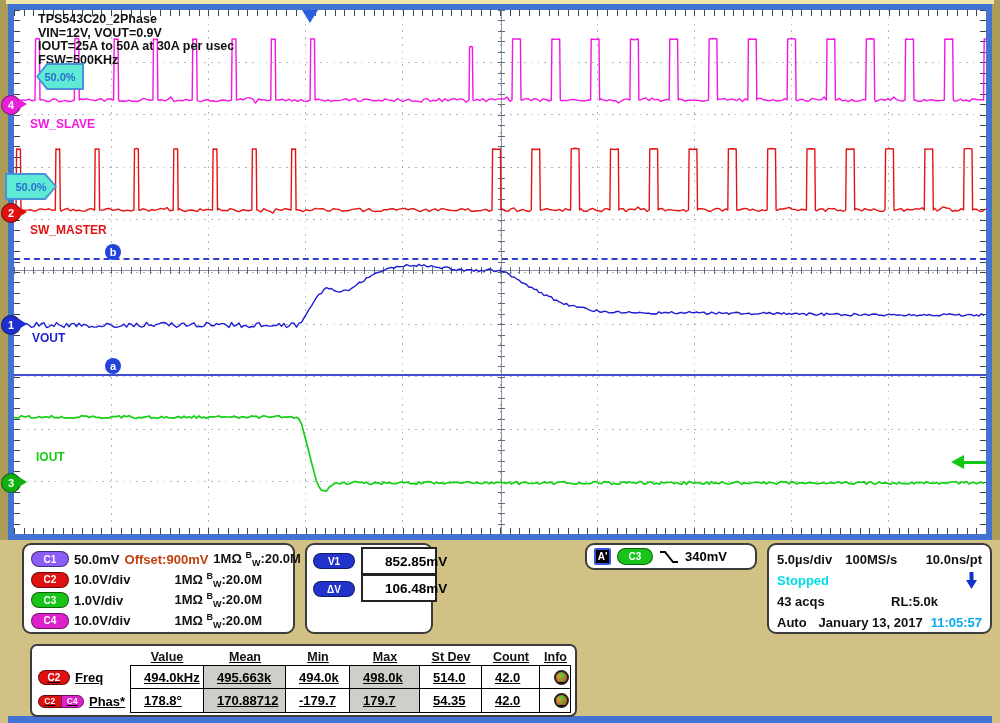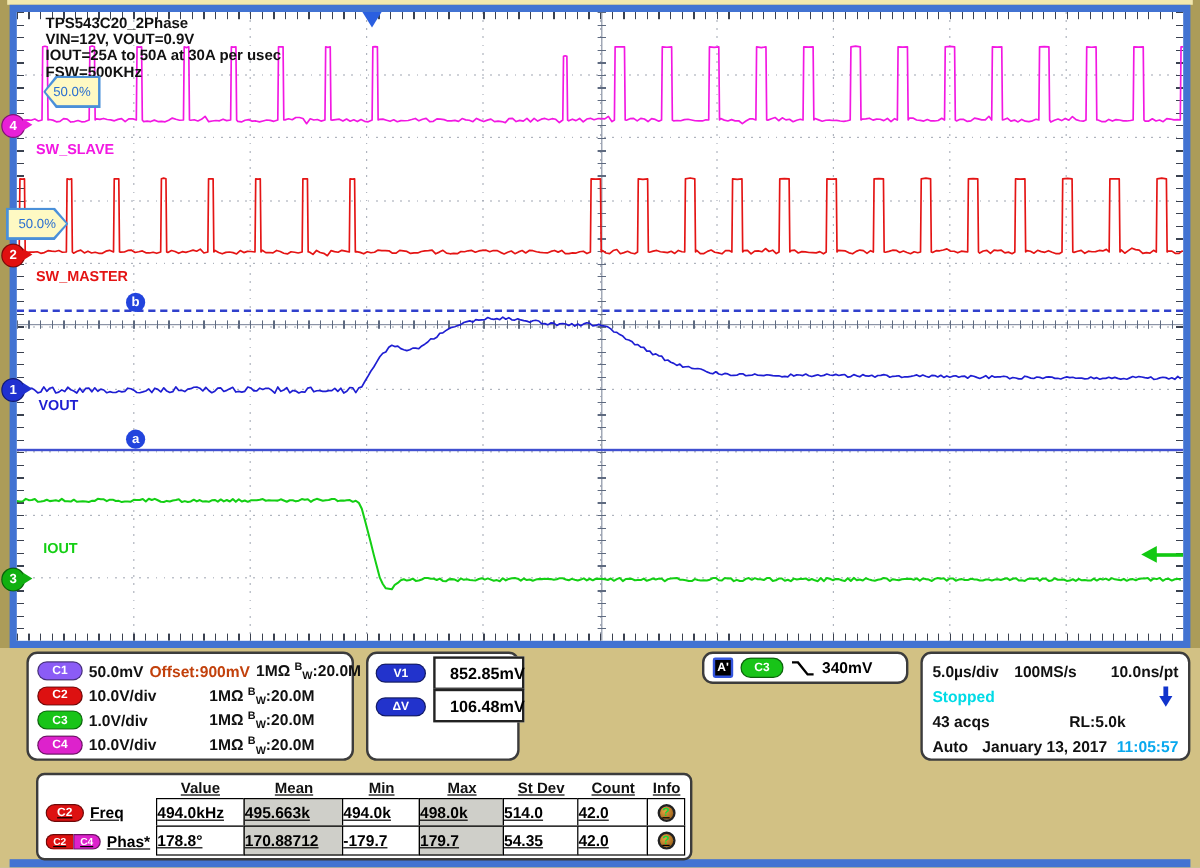--- a/index.html
+++ b/index.html
@@ -39,21 +39,21 @@
   .cursor-badge{position:absolute;width:16px;height:16px;border-radius:50%;background:#2244dd;color:#fff;font-size:11px;font-weight:bold;display:flex;align-items:center;justify-content:center;}
   .green-arrow-line{position:absolute;right:0;top:451px;width:24px;height:3px;background:#12c912;}
   .green-arrow-head{position:absolute;right:22px;top:445px;width:0;height:0;border-right:13px solid #12c912;border-top:7px solid transparent;border-bottom:7px solid transparent;}
 
   
   .chmark{position:absolute;left:1px;width:18px;height:18px;border-radius:50%;color:#fff;font-size:11px;font-weight:bold;display:flex;align-items:center;justify-content:center;z-index:6;border:1px solid rgba(0,0,0,.45);}
   .chmark-arrow{position:absolute;left:19px;width:0;height:0;border-left:8px solid;border-top:5px solid transparent;border-bottom:5px solid transparent;z-index:6;}
 
   
   .lvl-tag{position:absolute;z-index:7;display:flex;align-items:center;justify-content:center;background:#4a90d9;}
-  .lvl-tag .inner{position:absolute;inset:2px;background:#fef9c3;display:flex;align-items:center;justify-content:center;color:#2a6fd0;font-size:11px;font-weight:normal;}
+  .lvl-tag .inner{position:absolute;inset:2px;background:#5eead4;display:flex;align-items:center;justify-content:center;color:#2a6fd0;font-size:11px;font-weight:bold;}
   .tag-left, .tag-left .inner{clip-path:polygon(0 50%,22% 0,100% 0,100% 100%,22% 100%);}
   .tag-right,.tag-right .inner{clip-path:polygon(0 0,78% 0,100% 50%,78% 100%,0 100%);}
 
   
   .panel{position:absolute;background:#fff;border:2px solid #3c3c3c;border-radius:9px;box-sizing:border-box;}
   .pill{border-radius:9px;color:#fff;font-size:10px;font-weight:bold;display:flex;align-items:center;justify-content:center;border:1px solid rgba(0,0,0,.5);flex:none;}
   .bg-c1{background:#8b5cf6;} .bg-c2{background:#dd1111;} .bg-c3{background:#18c418;} .bg-c4{background:#dd22cc;}
 
   #p-ch{left:22px;top:543px;width:273px;height:91px;padding:4px 7px;}
   .chrow{display:flex;align-items:center;height:20.5px;gap:5px;font-size:13px;font-weight:bold;color:#111;white-space:nowrap;}
@@ -61,21 +61,21 @@
   .chrow .scale{width:62px;}
   .chrow .offset{flex:1;color:#c2410c;}
   .bwgrp{white-space:nowrap;}
   .bwgrp sup{font-size:9px;vertical-align:5px;}
   .bwgrp sub{font-size:9px;vertical-align:-3px;}
   .imp-mid{margin-right:24px;}
 
   #p-cur{left:305px;top:543px;width:128px;height:91px;padding:2px 0 0 6px;}
   .currow{display:flex;align-items:center;height:28px;}
   .currow .pill{width:40px;height:14px;background:#2233cc;}
-  .curbox{width:76px;height:28px;border:2px solid #222;box-sizing:border-box;display:flex;align-items:center;padding-left:12px;font-size:13.5px;font-weight:bold;margin-left:6px;background:#fff;}
+  .curbox{width:76px;height:28px;border:2px solid #222;box-sizing:border-box;display:flex;align-items:center;padding-left:22px;font-size:13.5px;font-weight:bold;margin-left:6px;background:#fff;}
   .currow + .currow .curbox{margin-top:-2px;}
 
   #p-trig{left:585px;top:543px;width:172px;height:27px;display:flex;align-items:center;gap:6px;padding:0 7px;}
   .abadge{width:17px;height:17px;background:#000;color:#fff;font-size:10px;font-weight:bold;display:flex;align-items:center;justify-content:center;border:2px solid #3355dd;border-radius:2px;box-sizing:border-box;flex:none;}
   #p-trig .pill{width:34px;height:15px;}
   .trig-level{font-size:13px;font-weight:bold;}
 
   #p-tb{left:767px;top:543px;width:225px;height:91px;padding:4px 8px;font-size:13px;font-weight:bold;color:#111;}
   .tbrow{display:flex;align-items:center;height:21px;white-space:nowrap;}
   .tb-rate{margin-left:13px;}
@@ -85,21 +85,21 @@
   .tb-rl{margin-left:auto;margin-right:44px;}
   .tb-date{margin-left:12px;}
   .tb-time{margin-left:auto;color:#08a8ee;}
 
   #p-table{left:30px;top:644px;width:547px;height:73px;padding:2px 4px;border-radius:7px;text-decoration:underline;}
   .tgrid{display:grid;grid-template-columns:94px 74px 82px 64px 70px 62px 58px 1fr;align-items:stretch;}
   .thead{height:17px;}
   .thead div{display:flex;align-items:center;justify-content:center;font-size:12.5px;font-weight:bold;color:#111;}
   .trow{height:24px;}
   .tlabel{display:flex;align-items:center;gap:5px;font-size:13px;font-weight:bold;padding-left:2px;}
-  .tcell{border:1px solid #000;margin-left:-1px;display:flex;align-items:center;padding-left:0;font-size:13px;font-weight:bold;background:#fff;box-sizing:border-box;}
+  .tcell{border:1px solid #000;margin-left:-1px;display:flex;align-items:center;padding-left:13px;font-size:13px;font-weight:bold;background:#fff;box-sizing:border-box;}
   .tcell.first{margin-left:0;}
   .trow2 .tcell{margin-top:-1px;}
   .tcell.shade{background:#cfcfc9;}
   .tinfo{display:flex;align-items:center;justify-content:center;}
   .pill-sm{width:30px;height:13px;border-radius:8px;}
   .pill-split{display:flex;width:46px;height:13px;flex:none;}
   .pill-split span{flex:1;color:#fff;font-size:8.5px;font-weight:bold;display:flex;align-items:center;justify-content:center;border:1px solid rgba(0,0,0,.5);}
   .pill-split span:first-child{border-radius:8px 0 0 8px;background:#dd1111;border-right:none;}
   .pill-split span:last-child{border-radius:0 8px 8px 0;background:#dd22cc;}
   .info-icon{width:15px;height:15px;border-radius:50%;background:radial-gradient(circle at 35% 35%,#e8a040,#8a5512);border:2px solid #222;box-sizing:border-box;color:#1adb3a;font-size:10px;font-weight:bold;display:flex;align-items:center;justify-content:center;}

